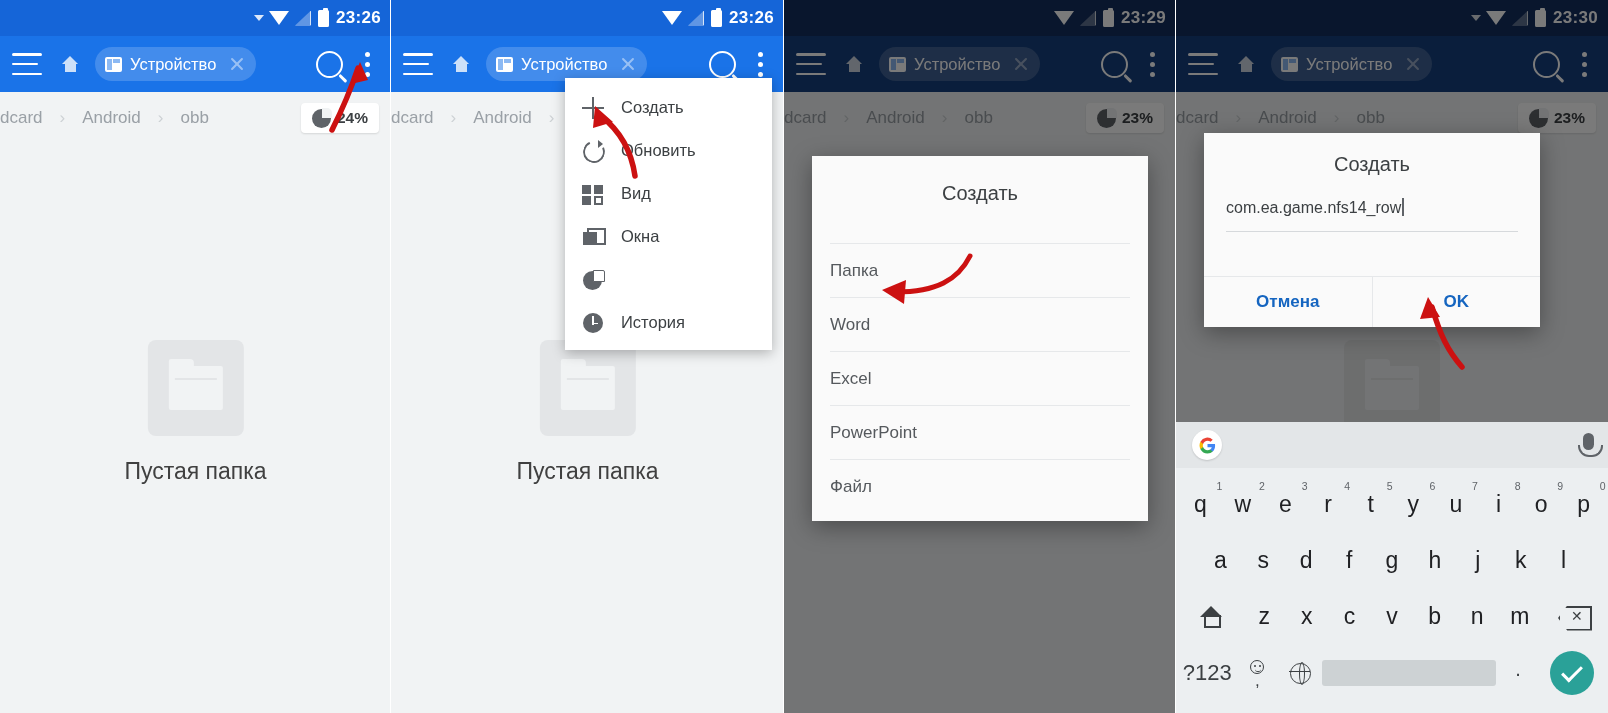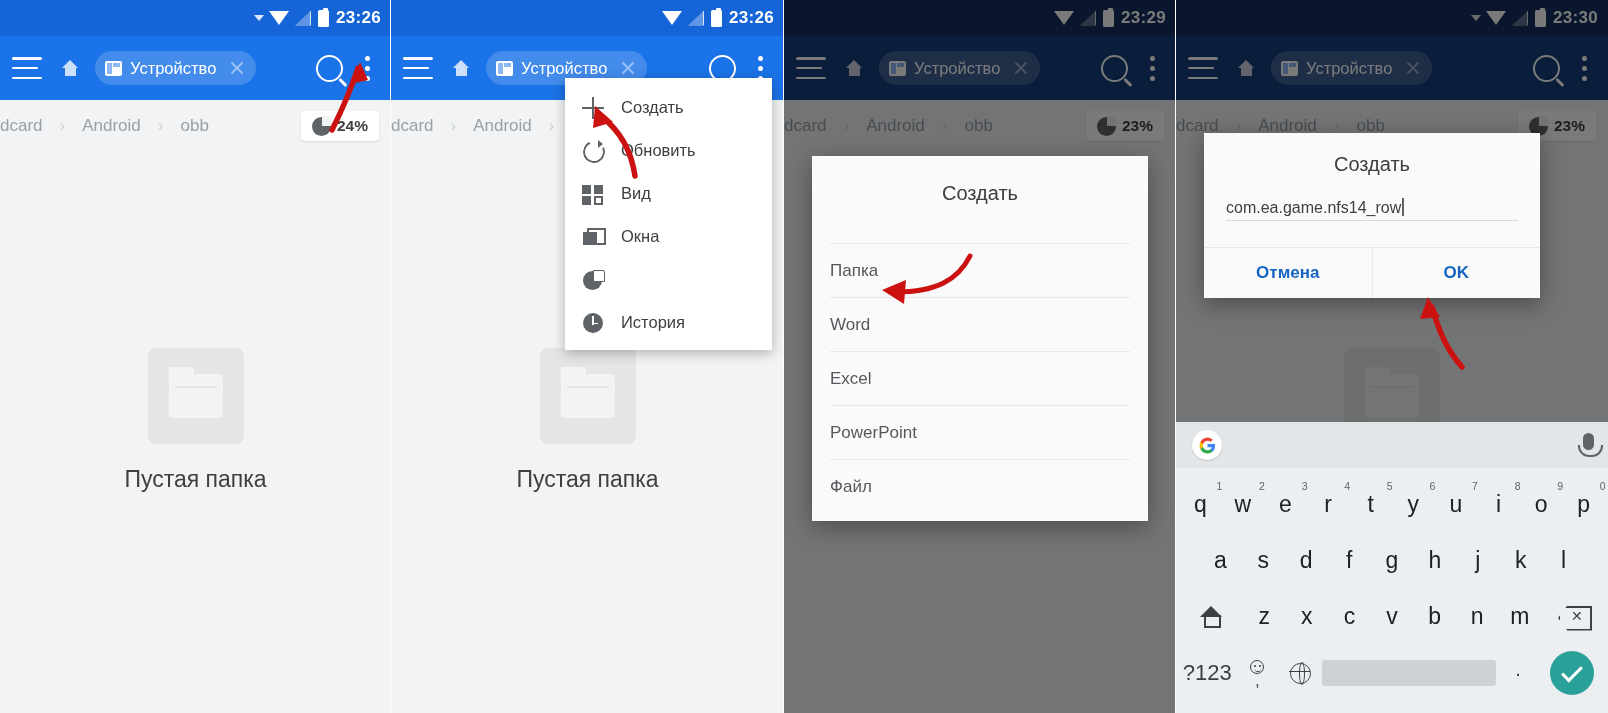--- a/index.html
+++ b/index.html
@@ -27,21 +27,21 @@
   .sb-caret { width:0; height:0; border-left:5px solid transparent; border-right:5px solid transparent; border-top:6px solid rgba(255,255,255,.85); margin-right:-2px; }
   .ico-wifi { width:19px; height:14px; position:relative; }
   .ico-wifi:after { content:""; position:absolute; left:0; top:0; width:0; height:0;
      border-left:10px solid transparent; border-right:10px solid transparent; border-top:14px solid #ffffff; }
   .ico-sig { width:16px; height:15px; background:rgba(255,255,255,.32); clip-path: polygon(100% 0, 100% 100%, 0 100%); position:relative; }
   .ico-sig:before{content:"";position:absolute;inset:0;border:1.6px solid rgba(255,255,255,.75);clip-path:polygon(100% 0,100% 100%,0 100%);}
   .ico-bat { width:11px; height:17px; border:2px solid #fff; border-radius:1.5px; background:#fff; position:relative; }
   .ico-bat:before { content:""; position:absolute; top:-4px; left:2.5px; width:5px; height:3px; background:#fff; border-radius:1px; }
 
   
-  .appbar { height: 64px; background:#1a73e8; display:flex; align-items:center; padding:0 12px; position:relative; }
+  .appbar { height: 56px; background:#1a73e8; display:flex; align-items:center; padding:0 12px; position:relative; }
   .appbar.dim { background:#163f7d; }
   .ab-menu { width:30px; height:22px; display:flex; flex-direction:column; justify-content:space-between; cursor:pointer; }
   .ab-menu span { height:2.5px; background:#fff; border-radius:2px; }
   .ab-menu span:nth-child(1){ width:100%; }
   .ab-menu span:nth-child(2){ width:86%; }
   .ab-menu span:nth-child(3){ width:100%; }
   .ab-home { margin-left:20px; width:17px; height:16px; position:relative; opacity:.78; }
   .ab-home:before { content:""; position:absolute; left:0; top:0; width:0;height:0;
      border-left:8.5px solid transparent;border-right:8.5px solid transparent;border-bottom:8px solid #fff;}
   .ab-home:after { content:""; position:absolute; left:3px; top:7px; width:11px; height:9px; background:#fff; }
@@ -115,24 +115,24 @@
   .dlg { position:absolute; background:#fafafa; z-index:40; box-shadow:0 6px 22px rgba(0,0,0,.35); }
   #dlg3 { left:28px; top:156px; width:336px; }
   .dlg-title { text-align:center; font-size:20px; color:#3c4043; padding:26px 0 22px; }
   .dlg-list { padding:16px 18px 8px; }
   .dlg-item { height:54px; display:flex; align-items:center; font-size:17px; color:#55595d; border-top:1px solid #e6e8ea; }
   .dlg-item:last-child { border-bottom:none; }
 
   
   #dlg4 { left:28px; top:133px; width:336px; }
   .dlg4-title { text-align:center; font-size:20px; color:#3c4043; padding:20px 0 22px; }
-  .dlg4-field { margin:0 22px; border-bottom:1px solid #d6d9dc; padding-bottom:3px; position:relative; }
+  .dlg4-field { margin:0 22px; border-bottom:1px solid #d6d9dc; padding-bottom:14px; position:relative; }
   .dlg4-value { font-size:16px; color:#3c4043; white-space:nowrap; }
   .caret { display:inline-block; width:1.5px; height:18px; background:#5f6368; vertical-align:-3px; margin-left:1px; }
-  .dlg4-actions { display:flex; margin-top:26px; border-top:1px solid #e6e8ea;text-align:center; }
+  .dlg4-actions { display:flex; margin-top:44px; border-top:1px solid #e6e8ea;text-align:center; }
   .dlg4-btn { flex:1; height:50px; display:flex; align-items:center; justify-content:center;
               font-size:17px; font-weight:bold; color:#1565c0; }
   .dlg4-btn.left { border-right:1px solid #e6e8ea; }
 
   
   .kb { position:absolute; left:0; bottom:0; width:432px; height:291px; background:#eceff1; z-index:30; }
   .kb-sugg { height:46px; background:#e3e6e8; display:flex; align-items:center; padding:0 16px; position:relative; }
   .g-logo { width:30px; height:30px; border-radius:50%; background:#fff; display:flex; align-items:center; justify-content:center;
             font-weight:bold; font-size:19px; box-shadow:0 1px 2px rgba(0,0,0,.15); }
   .g-logo svg{display:block;}

